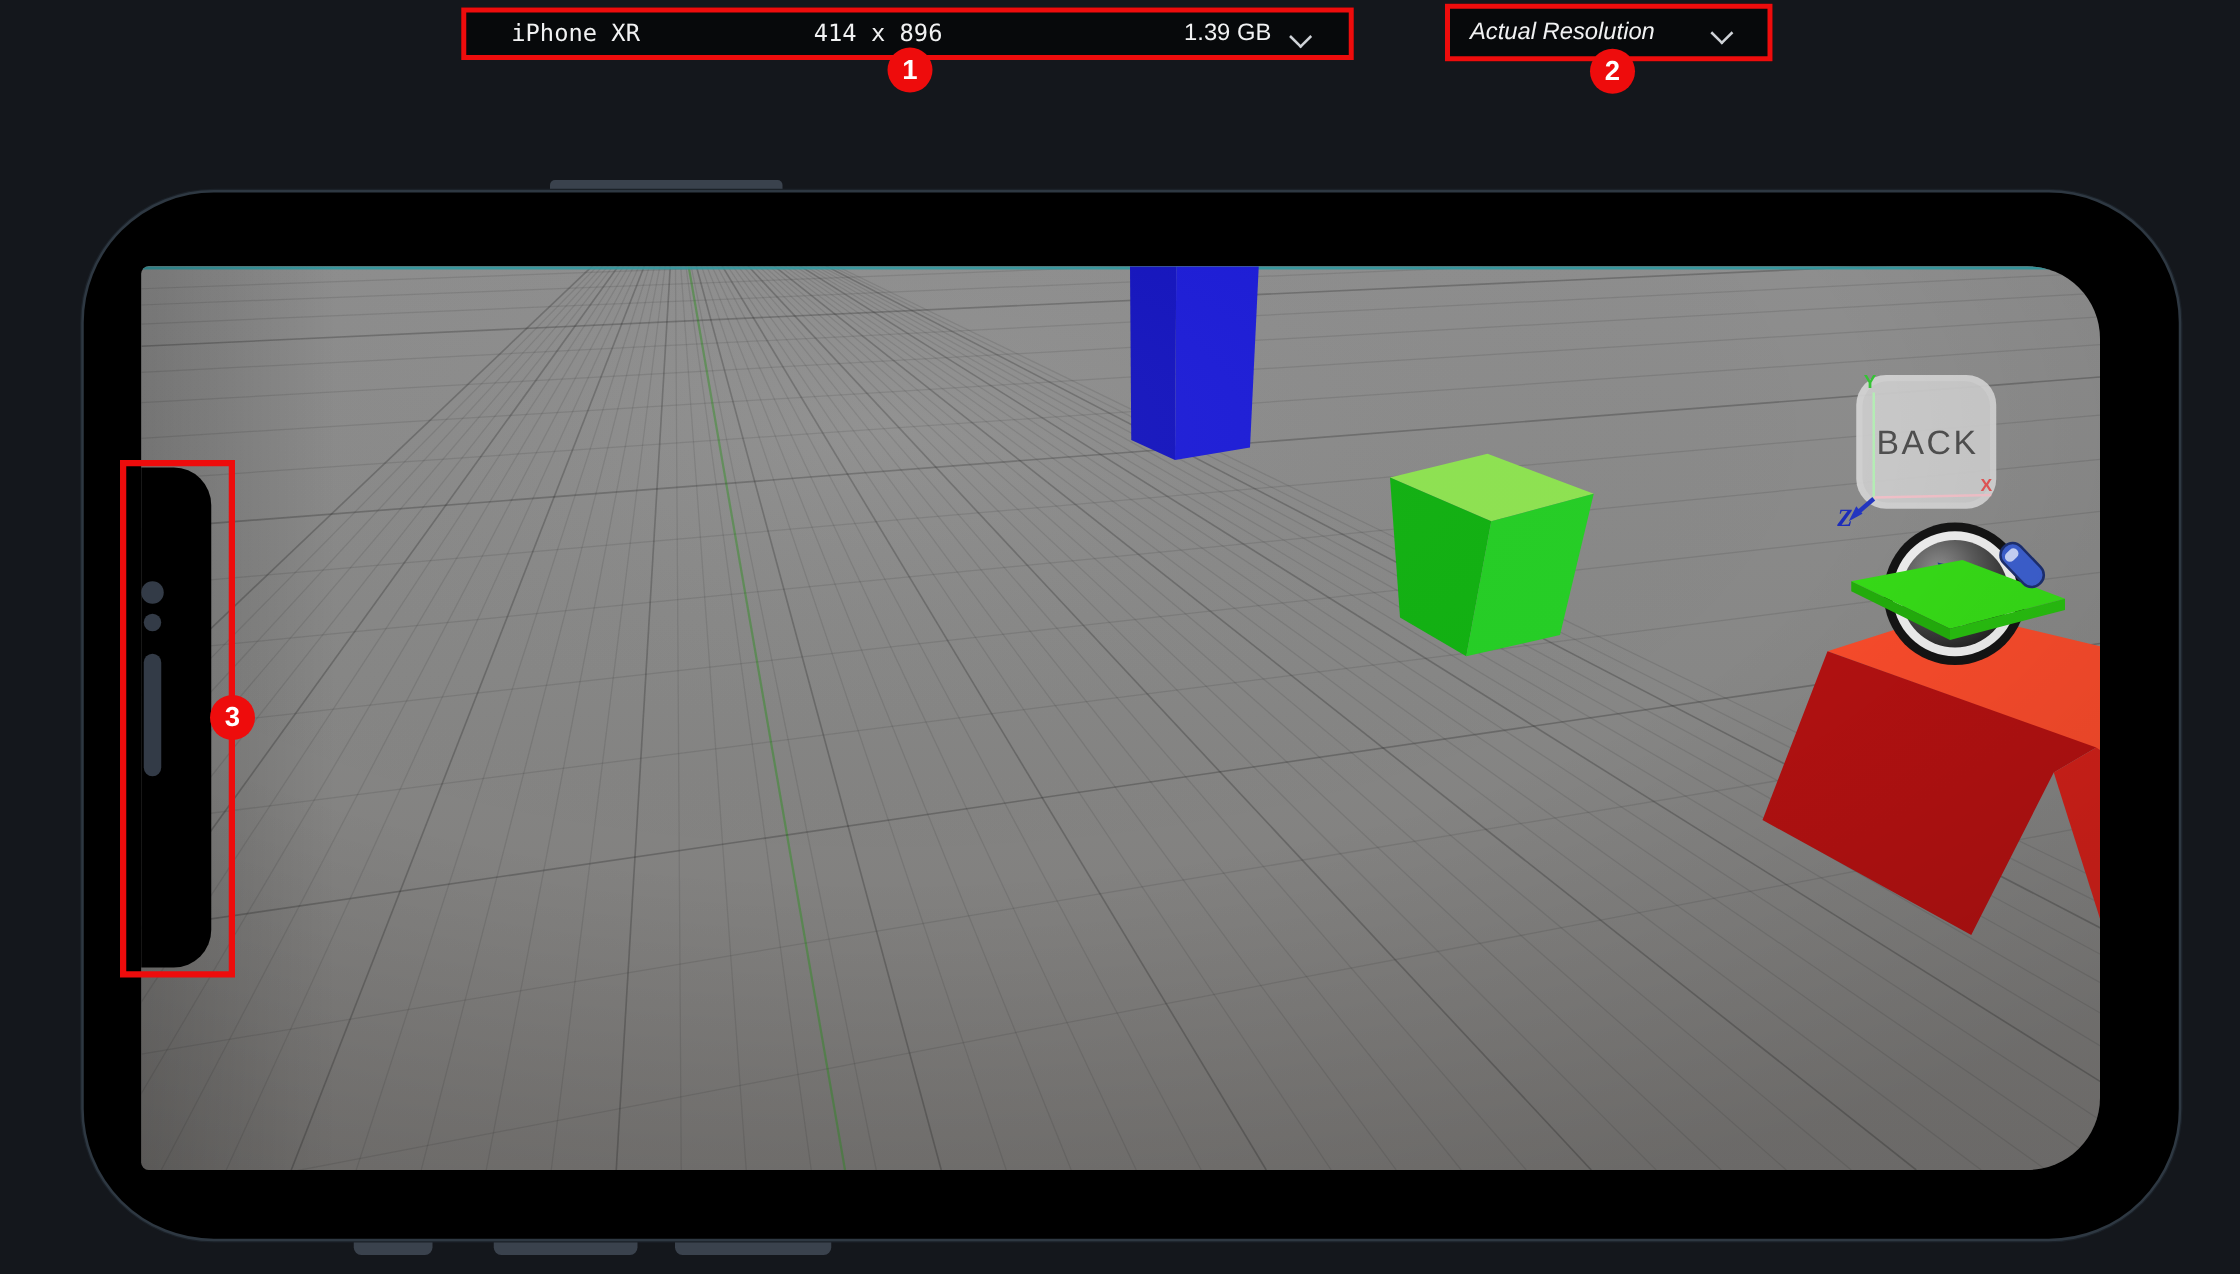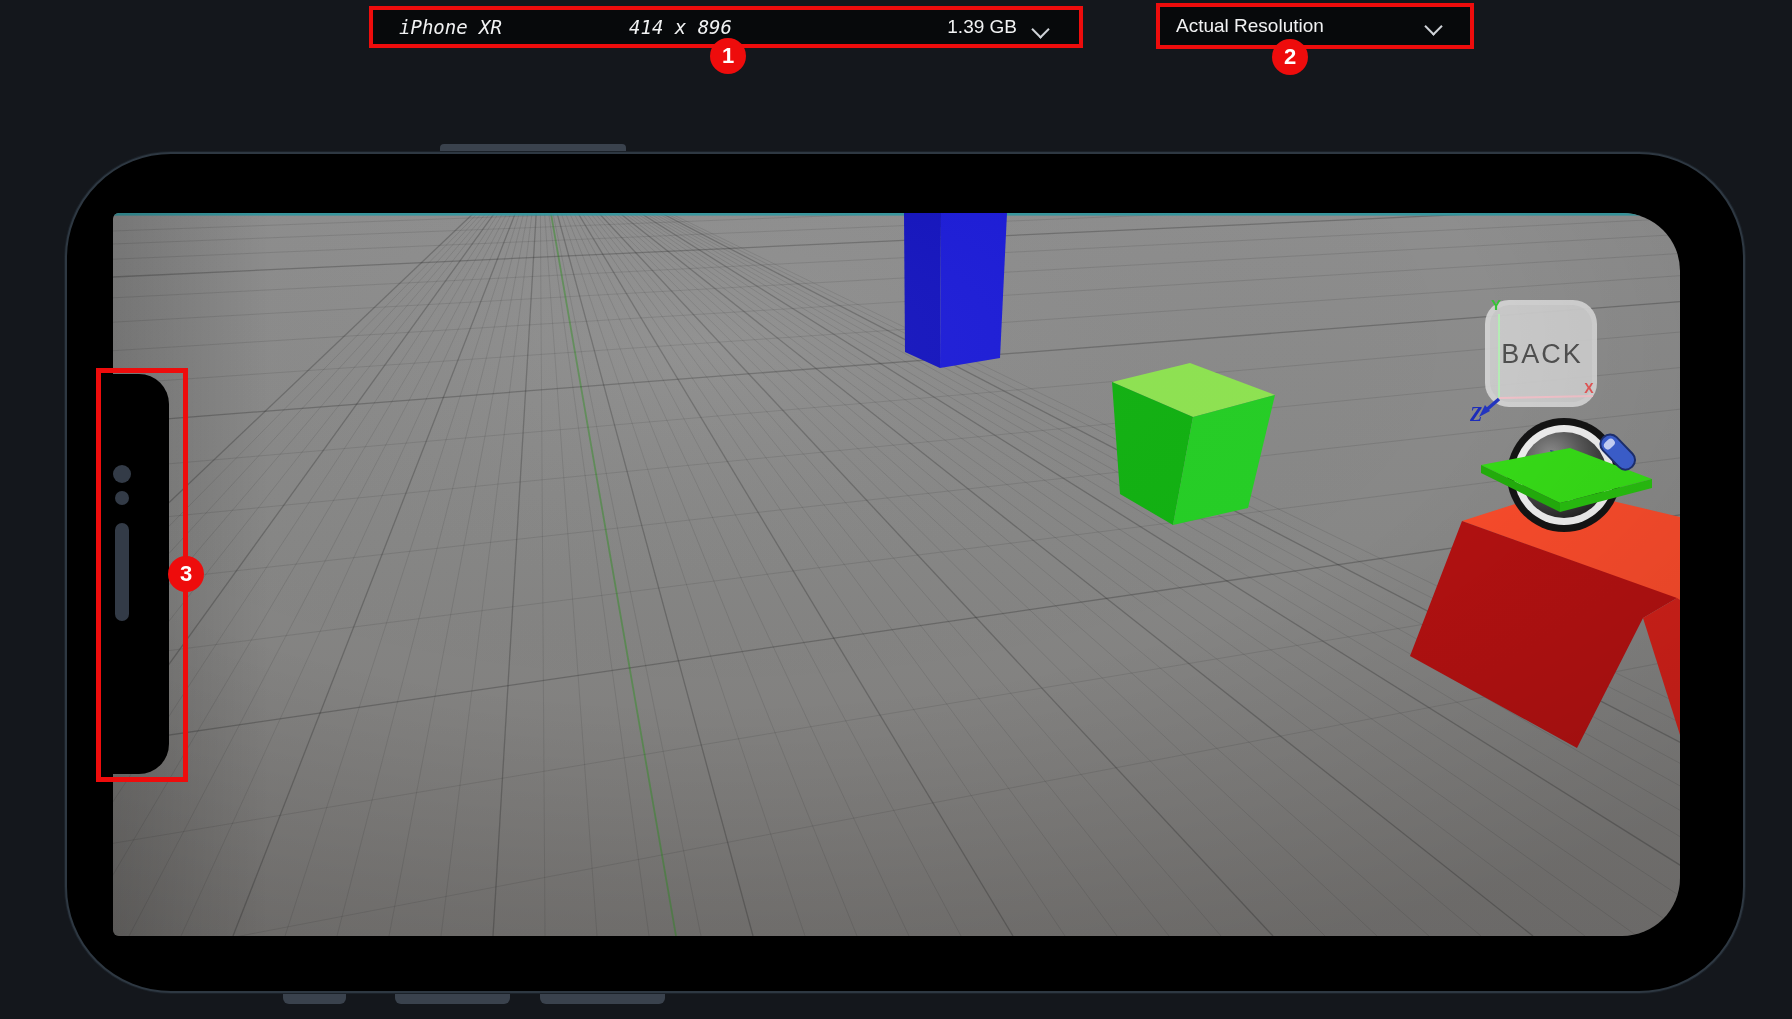--- a/index.html
+++ b/index.html
@@ -2,27 +2,27 @@
 <html><head>
 <meta charset="utf-8">
 <style>
   html,body{margin:0;padding:0;background:#101317;}
   .canvas{position:relative;width:1792px;height:1019px;background:#14171c;overflow:hidden;
           font-family:"Liberation Sans",sans-serif;}
   
   .anno-box{position:absolute;border:4px solid #ee0c0c;box-sizing:border-box;z-index:30;}
   .bar-bg{background:#07090b;}
   .device-bar{left:369px;top:6px;width:714px;height:42px;}
-  .res-drop{left:1156px;top:3px;width:318px;height:46px;}
+  .res-drop{left:1156px;top:3px;width:262px;height:46px;font-style:italic;}
   .notch-box{left:96px;top:368px;width:92px;height:414px;border-width:5px;background:transparent;}
   .device-bar span,.res-drop span{position:absolute;top:50%;transform:translateY(-50%);
       color:#f1f2f3;font-size:19px;white-space:nowrap;}
   .mono{font-family:"DejaVu Sans Mono",monospace;}
-  .dev-name{left:26px;font-style:italic;}
-  .dev-dims{left:256px;font-style:italic;}
+  .dev-name{left:36px;}
+  .dev-dims{left:278px;}
   .dev-mem{right:62px;font-size:19.5px;}
   .res-label{left:16px;font-size:20px;}
   .chev{position:absolute;width:11px;height:11px;border-right:2.6px solid #cfd3d8;
         border-bottom:2.6px solid #cfd3d8;transform:rotate(45deg);top:13px;}
   .chev1{right:32px;}
   .chev2{right:30px;}
   .badge{position:absolute;width:36px;height:36px;border-radius:50%;background:#ee0c0c;
          color:#fff;font-weight:bold;font-size:22px;display:flex;align-items:center;
          justify-content:center;z-index:40;}
   .badge1{left:710px;top:38px;}

